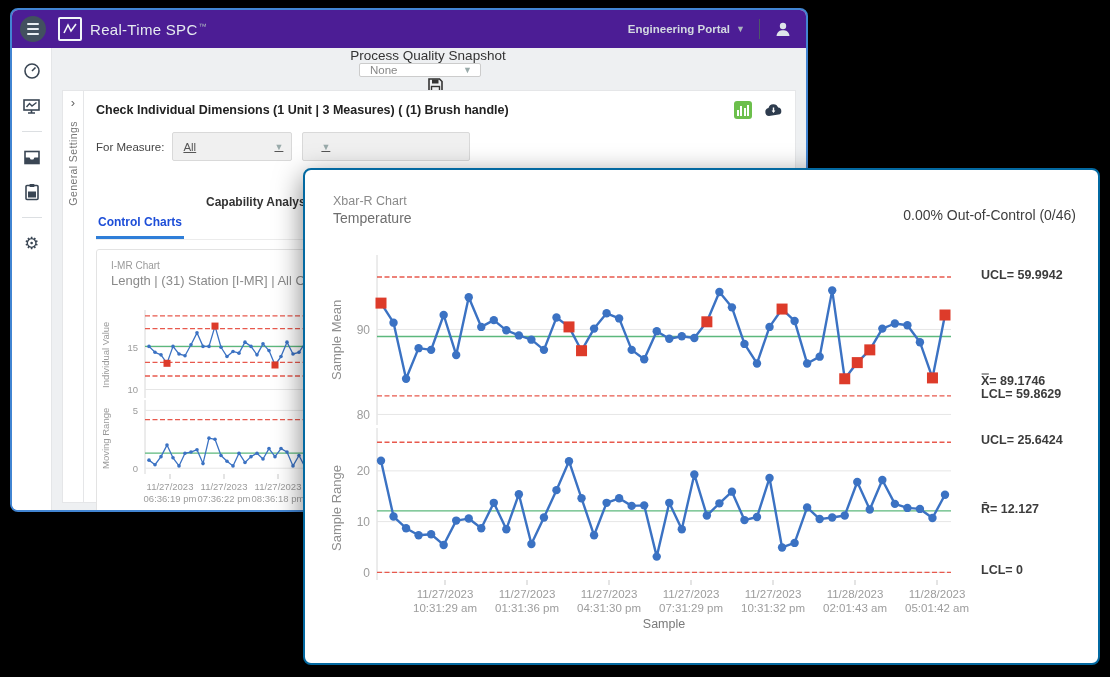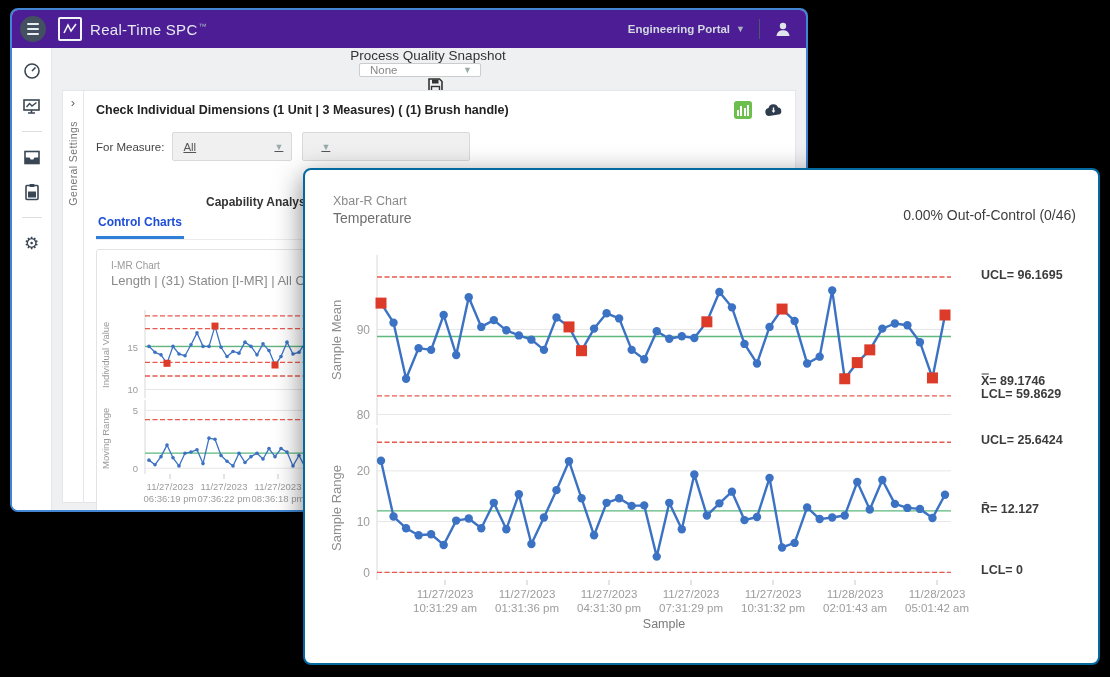--- a/index.html
+++ b/index.html
@@ -438,21 +438,21 @@
       <rect x="210.5" y="66.41000000000007" width="11" height="11" fill="#dd3b2a"></rect>
       <rect x="223.03333333333333" y="90.21000000000005" width="11" height="11" fill="#dd3b2a"></rect>
       <rect x="348.3666666666667" y="61.30999999999999" width="11" height="11" fill="#dd3b2a"></rect>
       <rect x="423.56666666666666" y="48.55999999999999" width="11" height="11" fill="#dd3b2a"></rect>
       <rect x="486.23333333333335" y="118.26000000000002" width="11" height="11" fill="#dd3b2a"></rect>
       <rect x="498.76666666666665" y="102.1100000000001" width="11" height="11" fill="#dd3b2a"></rect>
       <rect x="511.29999999999995" y="89.36000000000008" width="11" height="11" fill="#dd3b2a"></rect>
       <rect x="573.9666666666667" y="117.41000000000007" width="11" height="11" fill="#dd3b2a"></rect>
       <rect x="586.5" y="54.51000000000001" width="11" height="11" fill="#dd3b2a"></rect>
     </svg>
-  <span class="limit-label" id="lbl-mean-ucl" style="top: 98.0192px;">UCL= 96.1695</span>
+  <span class="limit-label" id="lbl-mean-ucl" style="top: 98.0192px;">UCL= 59.9942</span>
   <span class="limit-label" id="lbl-mean-center" style="top: 160px; margin-top: 44px;">X̿= 89.1746</span>
   <span class="limit-label" id="lbl-mean-lcl" style="top: 216.933px;">LCL= 59.8629</span>
 
   <span class="ylab-lg" id="ylab-range">Sample Range</span>
   <svg id="svg-range" width="620" height="196" viewBox="0 0 620 196">
       <line x1="24" y1="0" x2="24" y2="152" stroke="#d8d8d8" stroke-width="1"></line>
       <line x1="24" y1="144.33911882510012" x2="598" y2="144.33911882510012" stroke="#e6e6e6" stroke-width="1"></line>
       <text x="17" y="148.6591188251001" text-anchor="end" font-size="12" fill="#9c9c9c" font-family="Liberation Sans, DejaVu Sans, sans-serif">0</text>
       <line x1="24" y1="93.60480640854472" x2="598" y2="93.60480640854472" stroke="#e6e6e6" stroke-width="1"></line>
       <text x="17" y="97.92480640854473" text-anchor="end" font-size="12" fill="#9c9c9c" font-family="Liberation Sans, DejaVu Sans, sans-serif">10</text>

